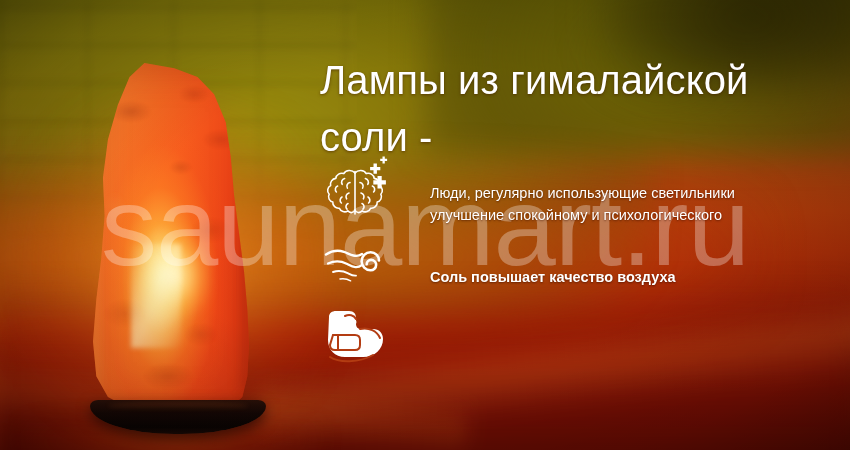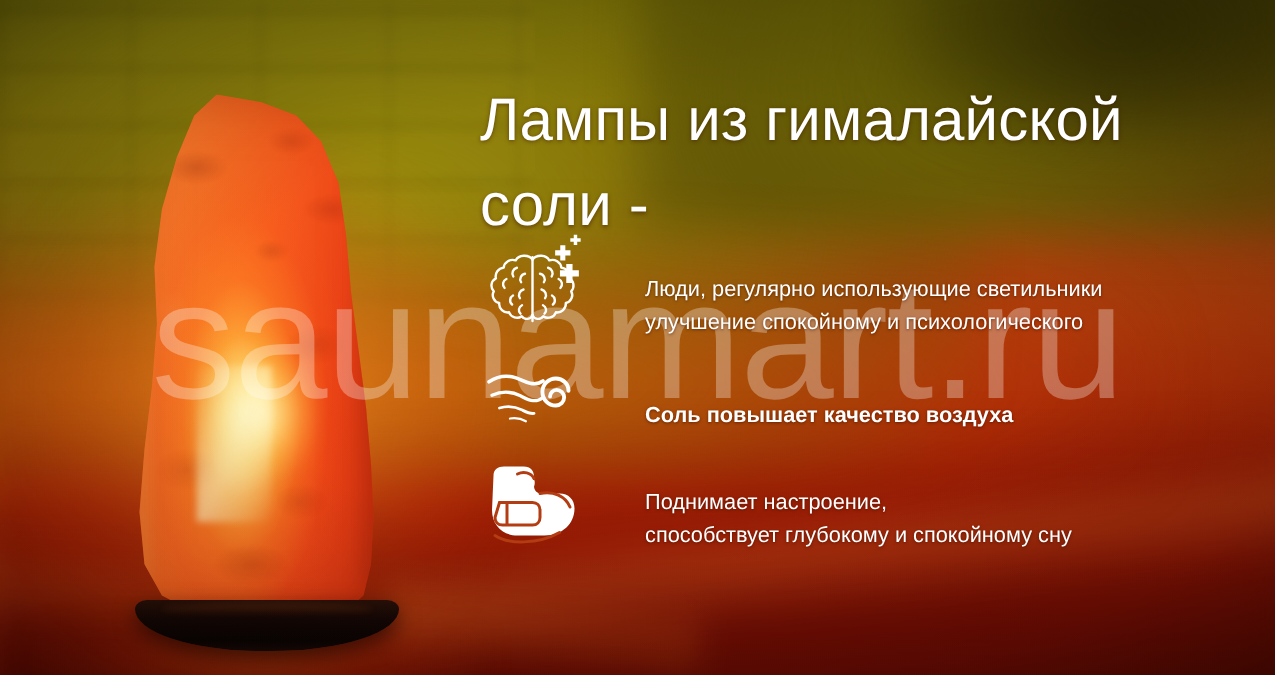--- a/index.html
+++ b/index.html
@@ -441,21 +441,17 @@
           <svg width="64" height="60" viewBox="0 0 64 60" fill="none">
             <path d="M4 10 C4 6 7 4 11 4 L24 4 C29 4 31 7 31 11 L31 17 C31 20 33 22 36 22 L48 22 C54 22 58 26 58 32 C58 42 50 50 38 50 L20 50 C10 50 3 43 3 33 Z" fill="#ffffff"></path>
             <ellipse cx="22" cy="15" rx="9.5" ry="7.5" fill="#ffffff"></ellipse>
             <path d="M20 9 C24 7 29 8 31 12" stroke="#b33c12" stroke-width="2" fill="none" stroke-linecap="round"></path>
             <path d="M8 28 L30 28 C33 28 35 30 35 33 L35 38 C35 41 33 43 30 43 L10 43 C7 43 5 41 5 38 Z" fill="#ffffff" stroke="#b33c12" stroke-width="2"></path>
             <path d="M13 28 L13 43" stroke="#b33c12" stroke-width="2"></path>
             <path d="M35 22 C44 20 52 24 55 31" stroke="#b33c12" stroke-width="2" fill="none" stroke-linecap="round"></path>
             <path d="M5 50 C14 56 34 56 48 48" stroke="#b33c12" stroke-width="2" fill="none" stroke-linecap="round"></path>
           </svg>
         </div>
-        <div class="feature-text">
-          <span class="ft-line">Поднимает настроение,</span>
-          <span class="ft-line">способствует глубокому и спокойному сну</span>
-        </div>
       </div>
 
     </div>
   </div>
 </div>
 
 </body></html>

